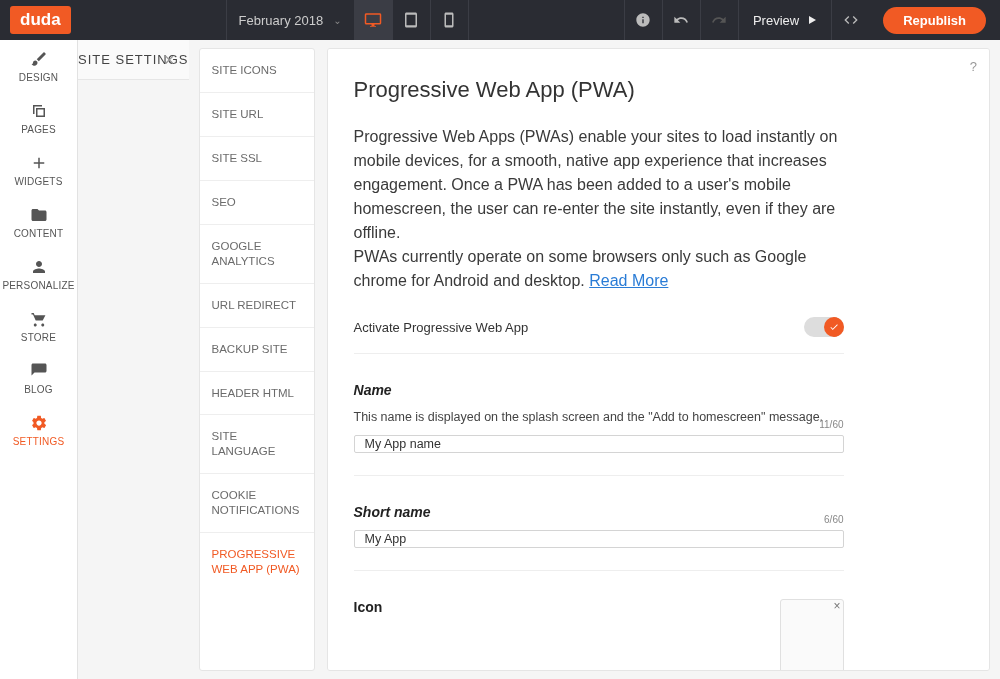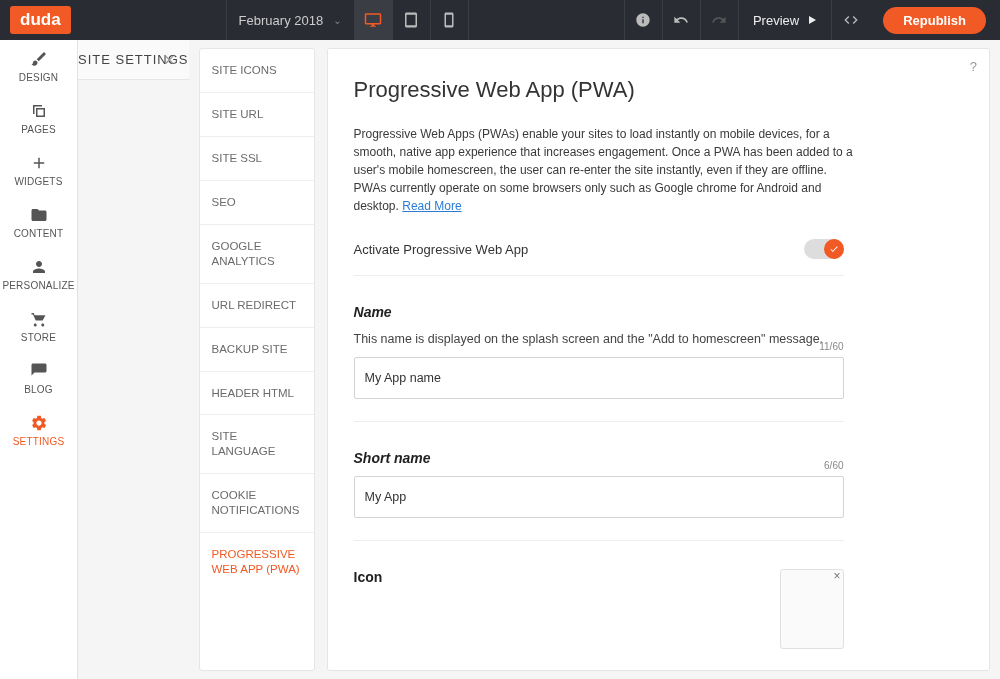--- a/index.html
+++ b/index.html
@@ -46,35 +46,35 @@
     
     .settings-nav { width: 116px; background: #fff; border: 1px solid #e5e5e5; border-radius: 3px; display: flex; flex-direction: column; }
     .settings-nav-item { padding: 14px 12px; font-size: 11.5px; color: #6b6b6b; border-bottom: 1px solid #eee; cursor: pointer; line-height: 1.3; }
     .settings-nav-item:last-child { border-bottom: none; }
     .settings-nav-item.active { color: #f15a24; position: relative; }
     
     
     .panel { flex: 1; background: #fff; border: 1px solid #e5e5e5; border-radius: 3px; padding: 28px 26px; overflow-y: auto; position: relative; }
     .help-q { position: absolute; top: 10px; right: 12px; color: #999; font-size: 13px; cursor: pointer; }
     .panel h1 { font-size: 22px; font-weight: 400; color: #333; margin-bottom: 22px; }
-    .desc { font-size: 12px; color: #3a3a3a; line-height: 1.5; max-width: 500px; }
+    .desc { font-size: 16px; color: #3a3a3a; line-height: 1.5; max-width: 500px; }
     .desc a { color: #2a7cd6; text-decoration: underline; }
     
     .toggle-row { display: flex; align-items: center; justify-content: space-between; margin-top: 24px; padding-bottom: 16px; border-bottom: 1px solid #eee; max-width: 490px; }
     .toggle-row .tlabel { font-size: 13px; color: #333; }
     .toggle { width: 40px; height: 20px; background: #ddd; border-radius: 11px; position: relative; cursor: pointer; }
     .toggle .knob { width: 20px; height: 20px; background: #f15a24; border-radius: 50%; position: absolute; right: 0; top: 0; display: flex; align-items: center; justify-content: center; }
     .toggle .knob svg { width: 10px; height: 10px; fill: #fff; }
     
     .field-block { margin-top: 28px; padding-bottom: 22px; border-bottom: 1px solid #eee; max-width: 490px; }
     .field-block h3 { font-size: 14px; font-weight: 700; color: #222; margin-bottom: 10px; font-style: italic; }
     .field-desc { font-size: 12.5px; color: #444; line-height: 1.5; margin-bottom: 8px; }
     .field-row { position: relative; }
     .counter { position: absolute; right: 0; top: -16px; font-size: 10px; color: #888; }
-    .text-input { width: 100%; padding: 13px 10px; border: 1px solid #d4d4d4; border-radius: 2px; font-size: 12.5px; color: #333; }
+    .text-input { width: 100%; padding: 1px 10px; border: 1px solid #d4d4d4; border-radius: 2px; font-size: 12.5px; color: #333; }
     
     .icon-section { display: flex; gap: 20px; margin-top: 28px; max-width: 490px; }
     .icon-section .icon-text { flex: 1; }
     .icon-section h3 { font-size: 14px; font-weight: 700; color: #222; margin-bottom: 14px; }
     .icon-preview-wrap { position: relative; width: 64px; height: 80px; border: 1px solid #e0e0e0; border-radius: 3px; background: #fafafa; padding: 4px; display: flex; align-items: center; justify-content: center; }
     .icon-preview-close { position: absolute; top: -1px; right: 2px; font-size: 12px; color: #777; cursor: pointer; }
   </style>
 </head>
 <body>
 

